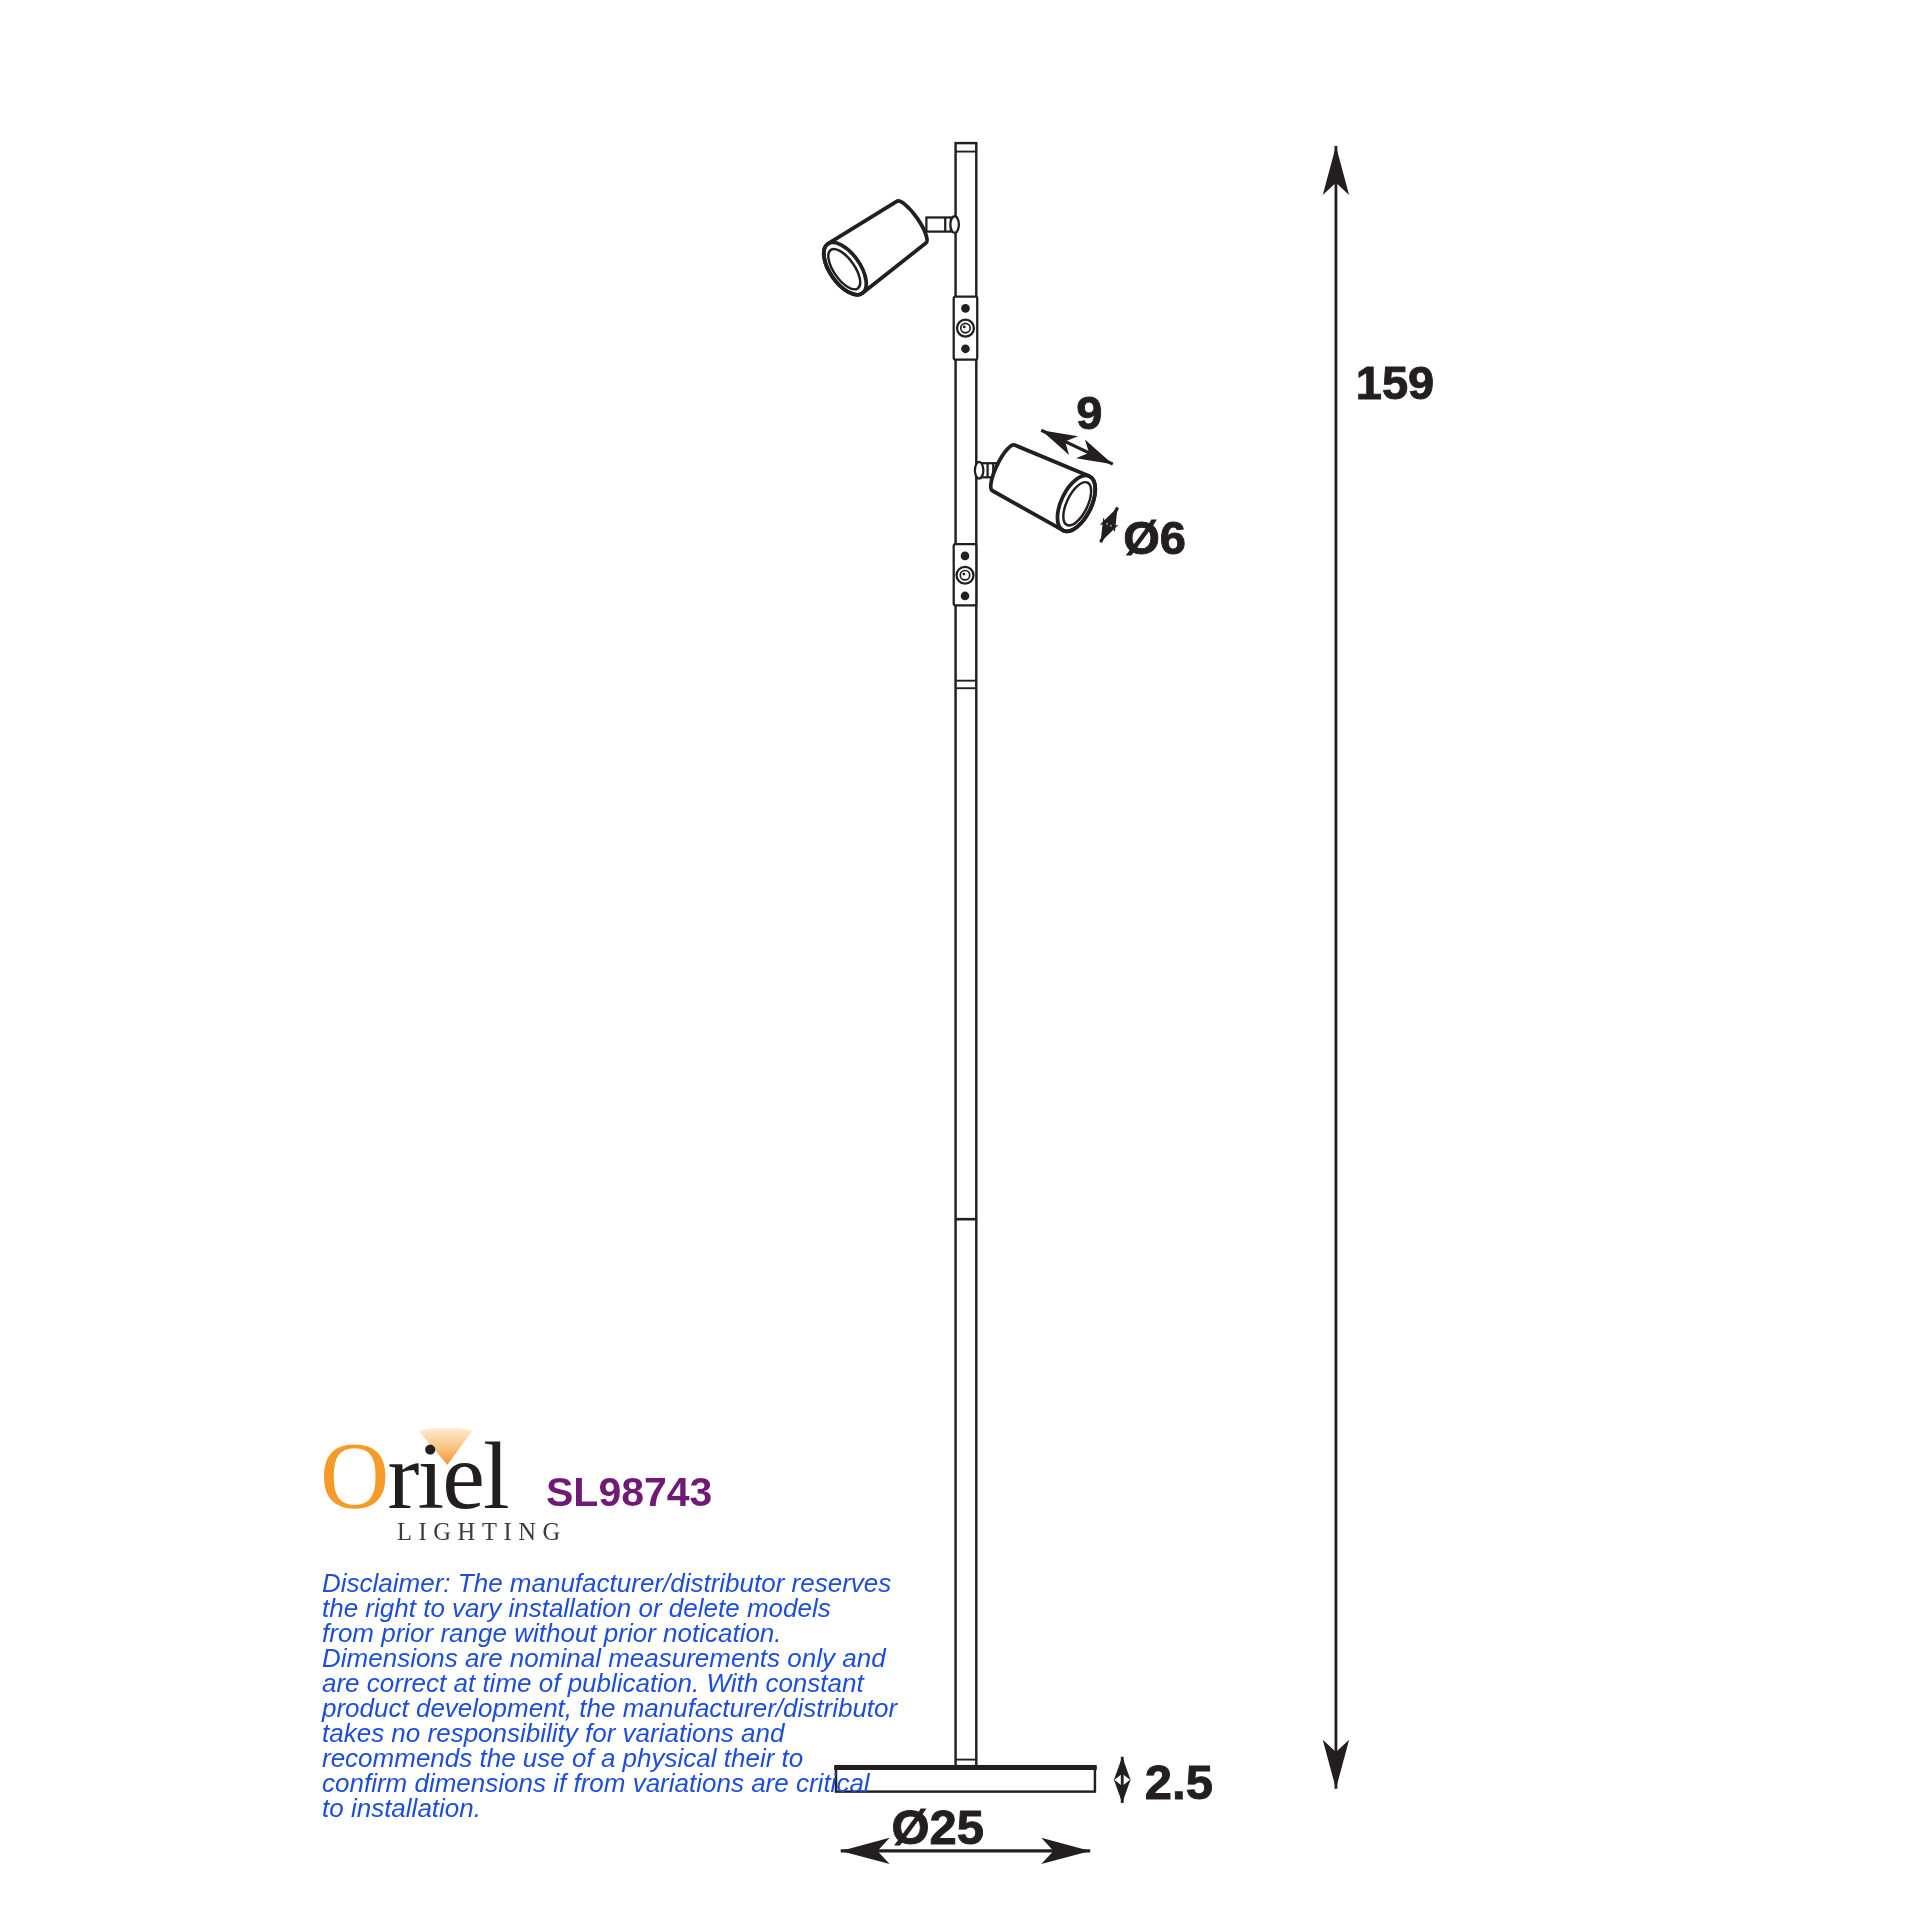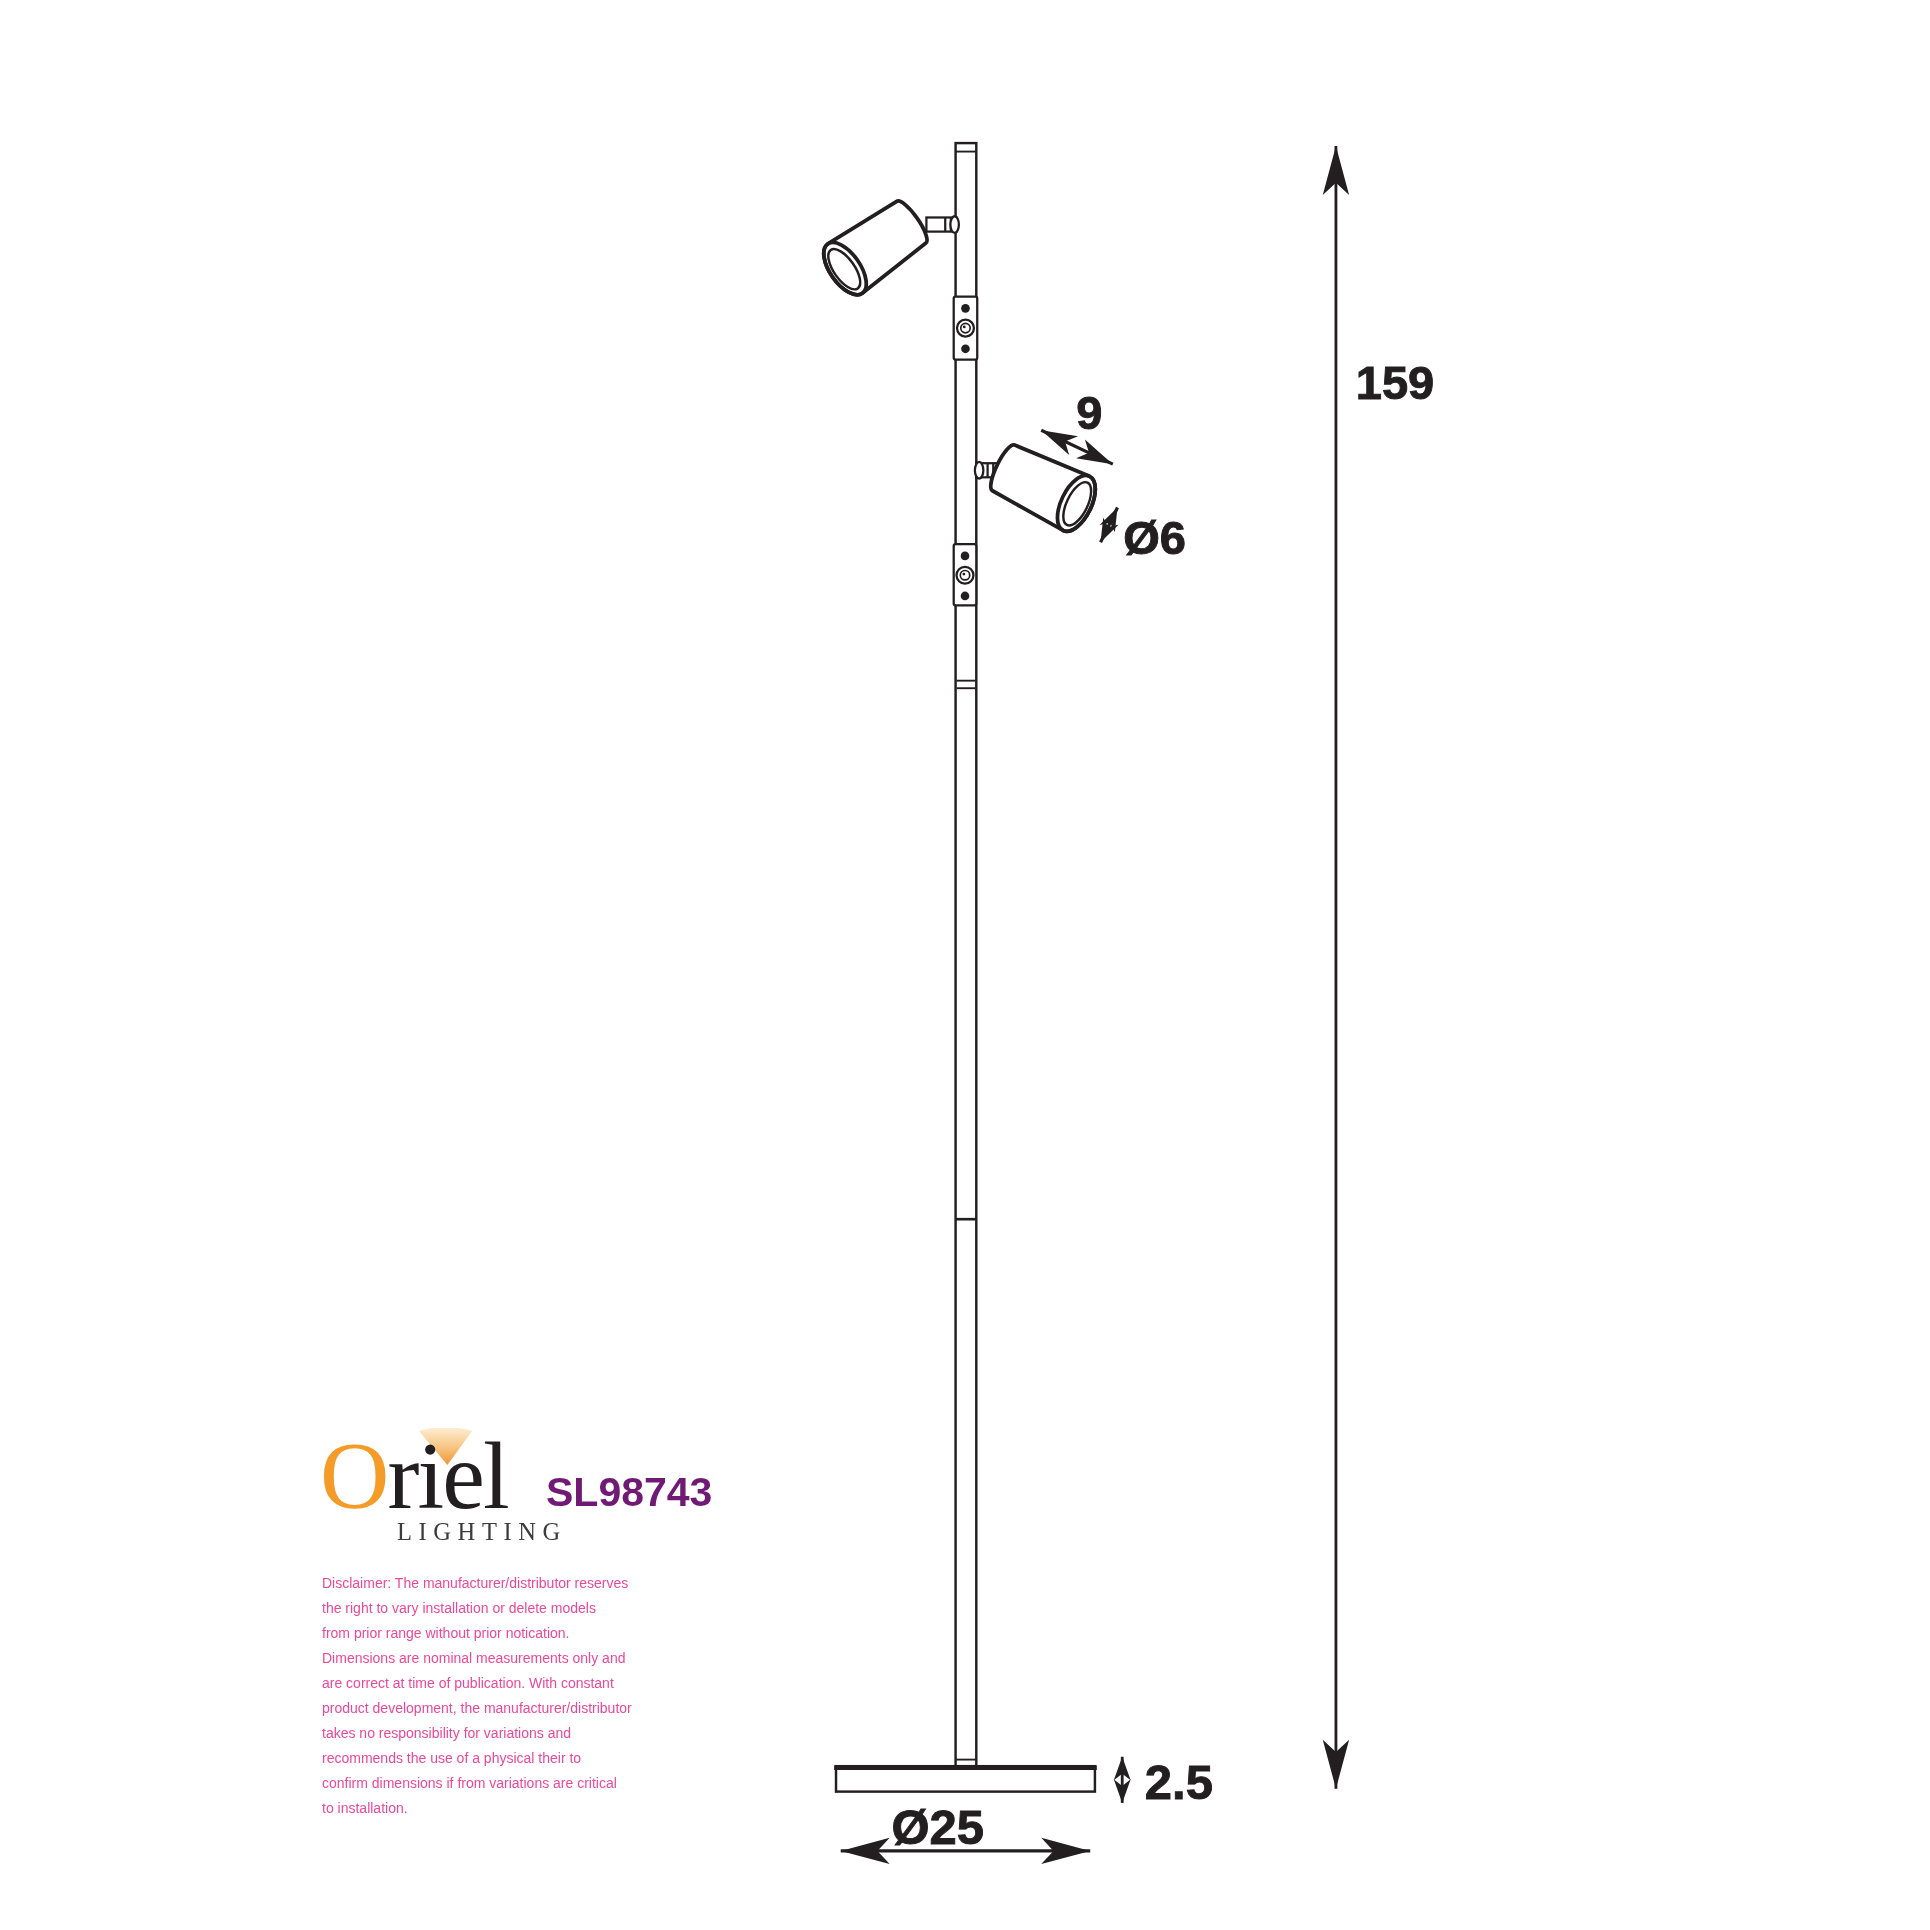--- a/index.html
+++ b/index.html
@@ -28,21 +28,21 @@
     font-family:Liberation Serif, serif;
     font-size:24.5px;letter-spacing:6.6px;color:#3c3c3b;z-index:2;
   }
   .model-code{
     position:absolute;left:546px;top:1469px;
     font-size:41px;font-weight:bold;color:#701a75;letter-spacing:0px;
   }
   
   .disclaimer{
     position:absolute;left:322px;top:1571px;width:452px;
-    font-size:14px;line-height:25px;color:#ec4899;
+    font-size:26px;line-height:25px;color:#1d4ed8;font-style:italic;
   }
   .disclaimer div{white-space:nowrap;}
 </style>
 </head>
 <body>
 
 <svg id="drawing" width="1930" height="1930" viewBox="0 0 2050 2050">
   <defs>
     <marker id="ah-l" orient="auto-start-reverse" markerUnits="userSpaceOnUse" markerWidth="120" markerHeight="60" refX="0" refY="0" viewBox="-60 -30 120 60">
       <path d="M0,0 L-52,14 L-39,0 L-52,-14 Z" fill="#231f20"></path>

